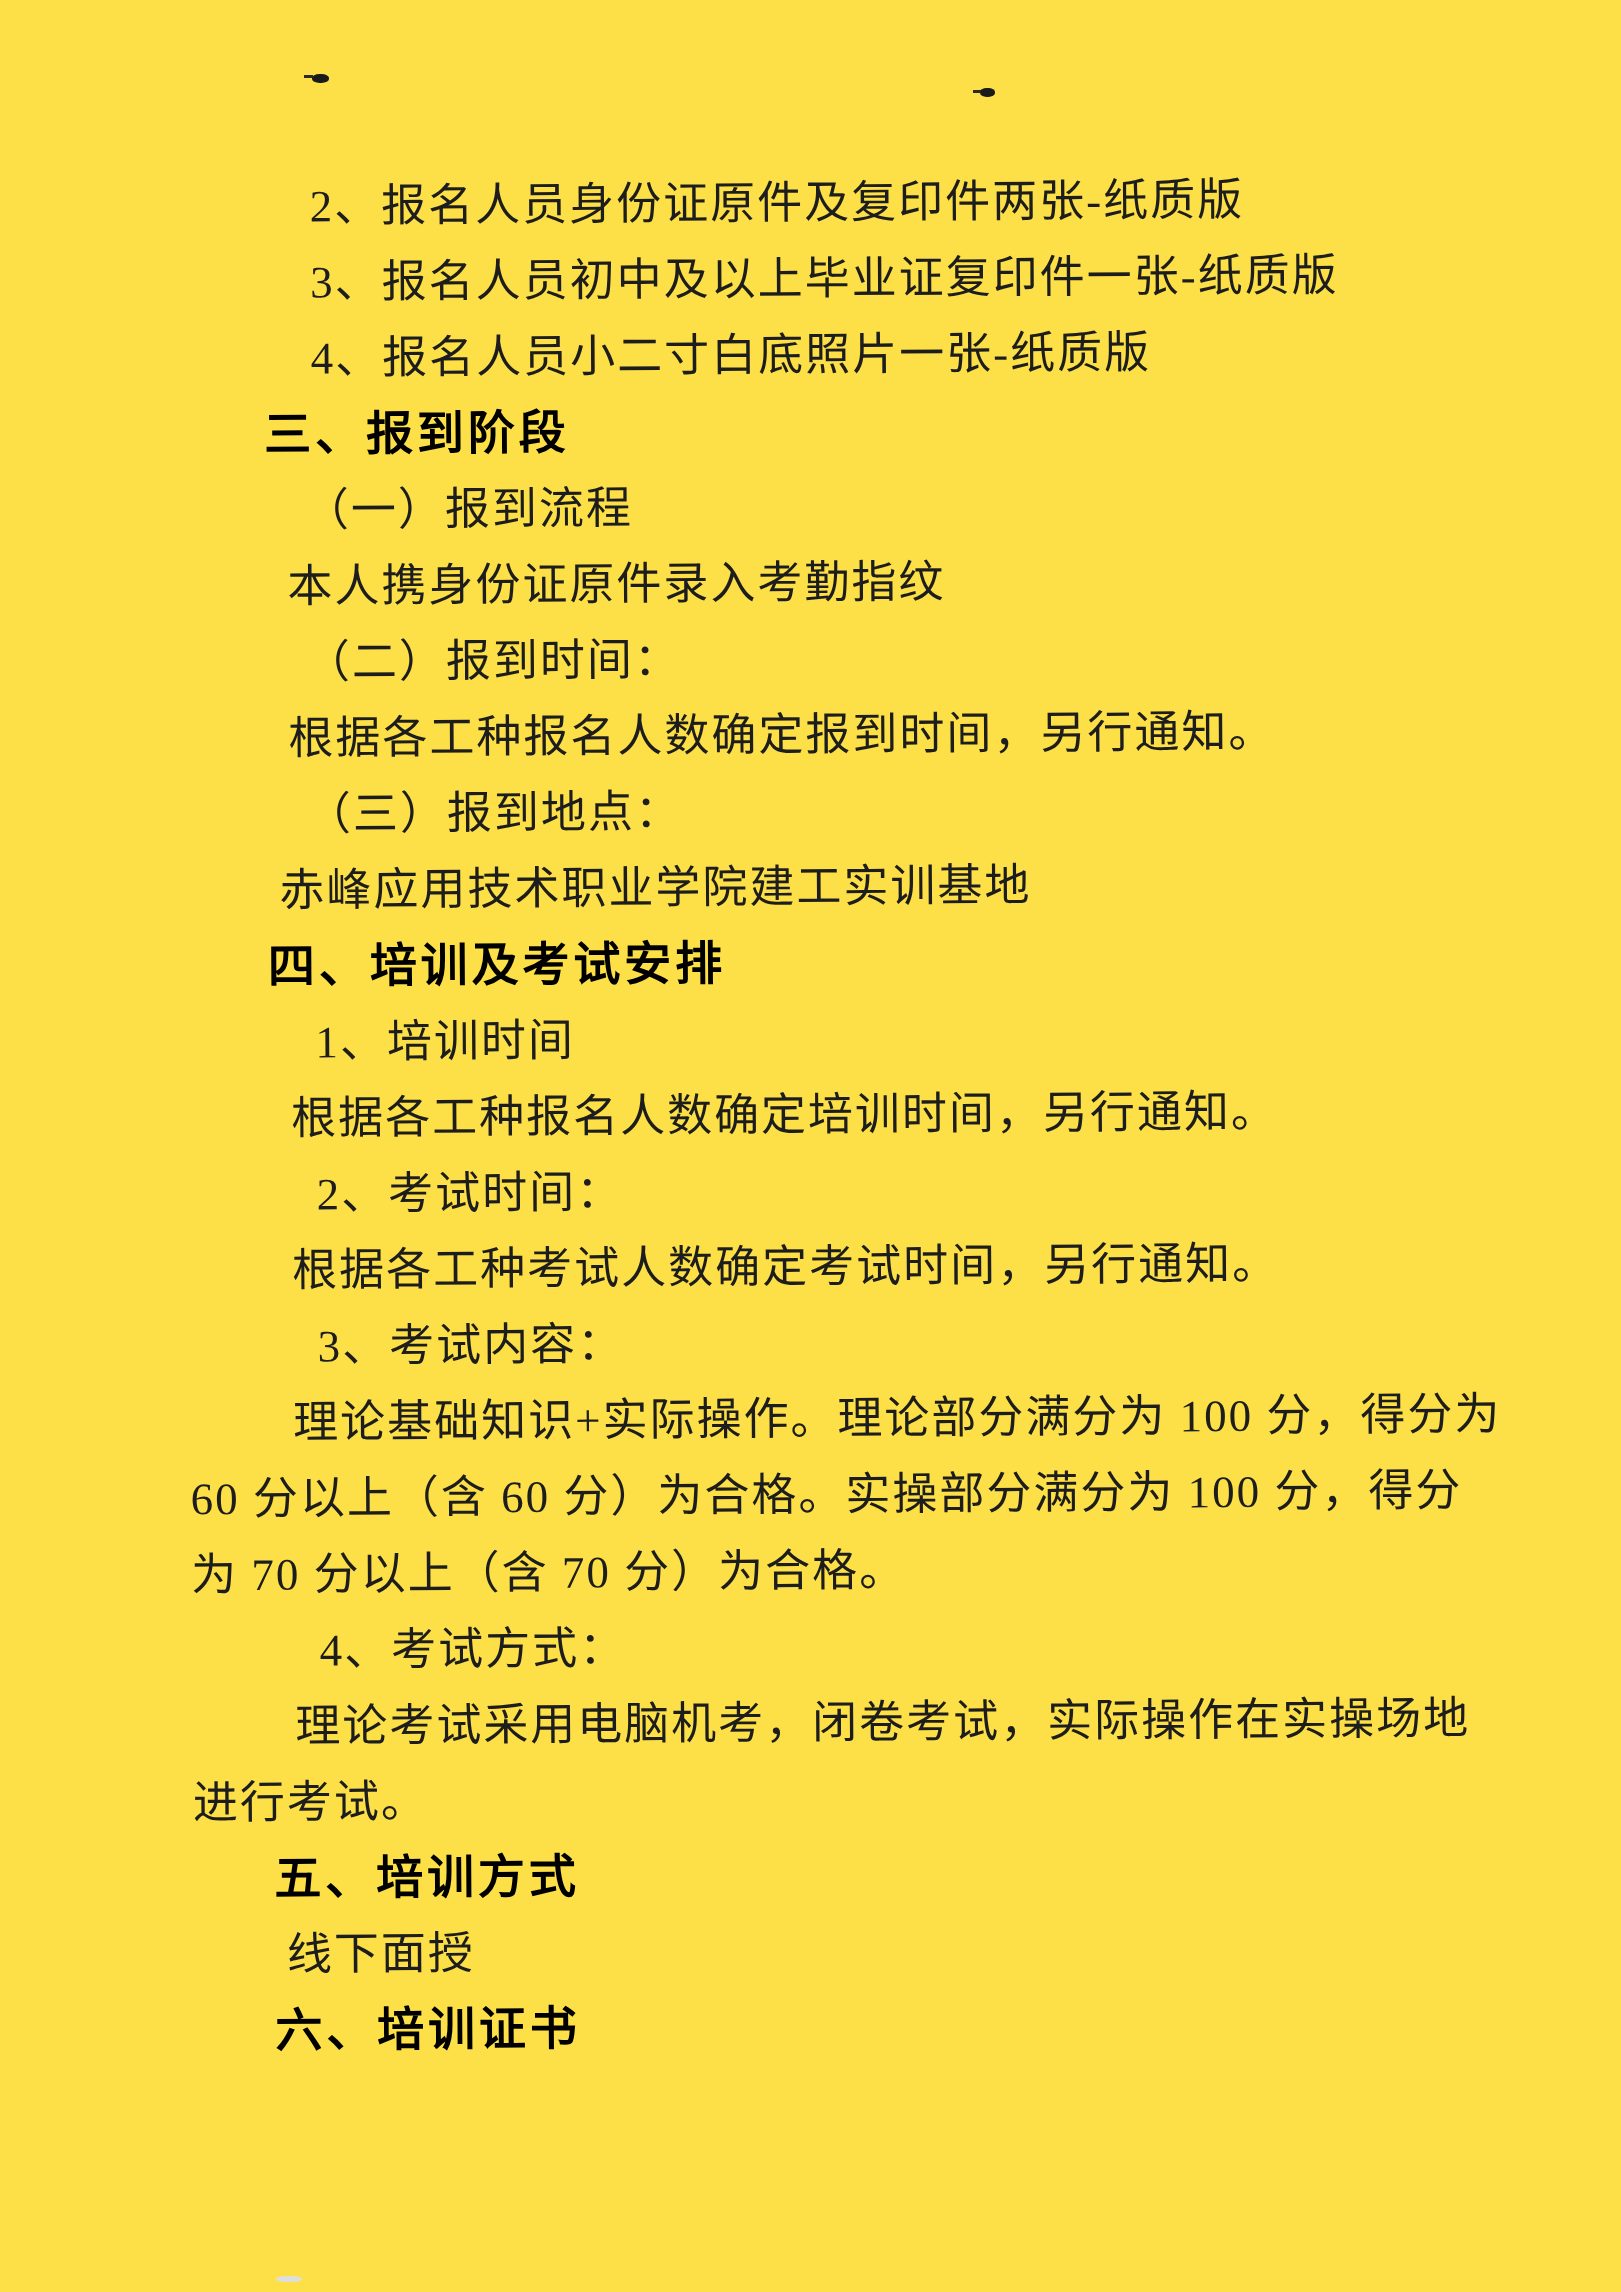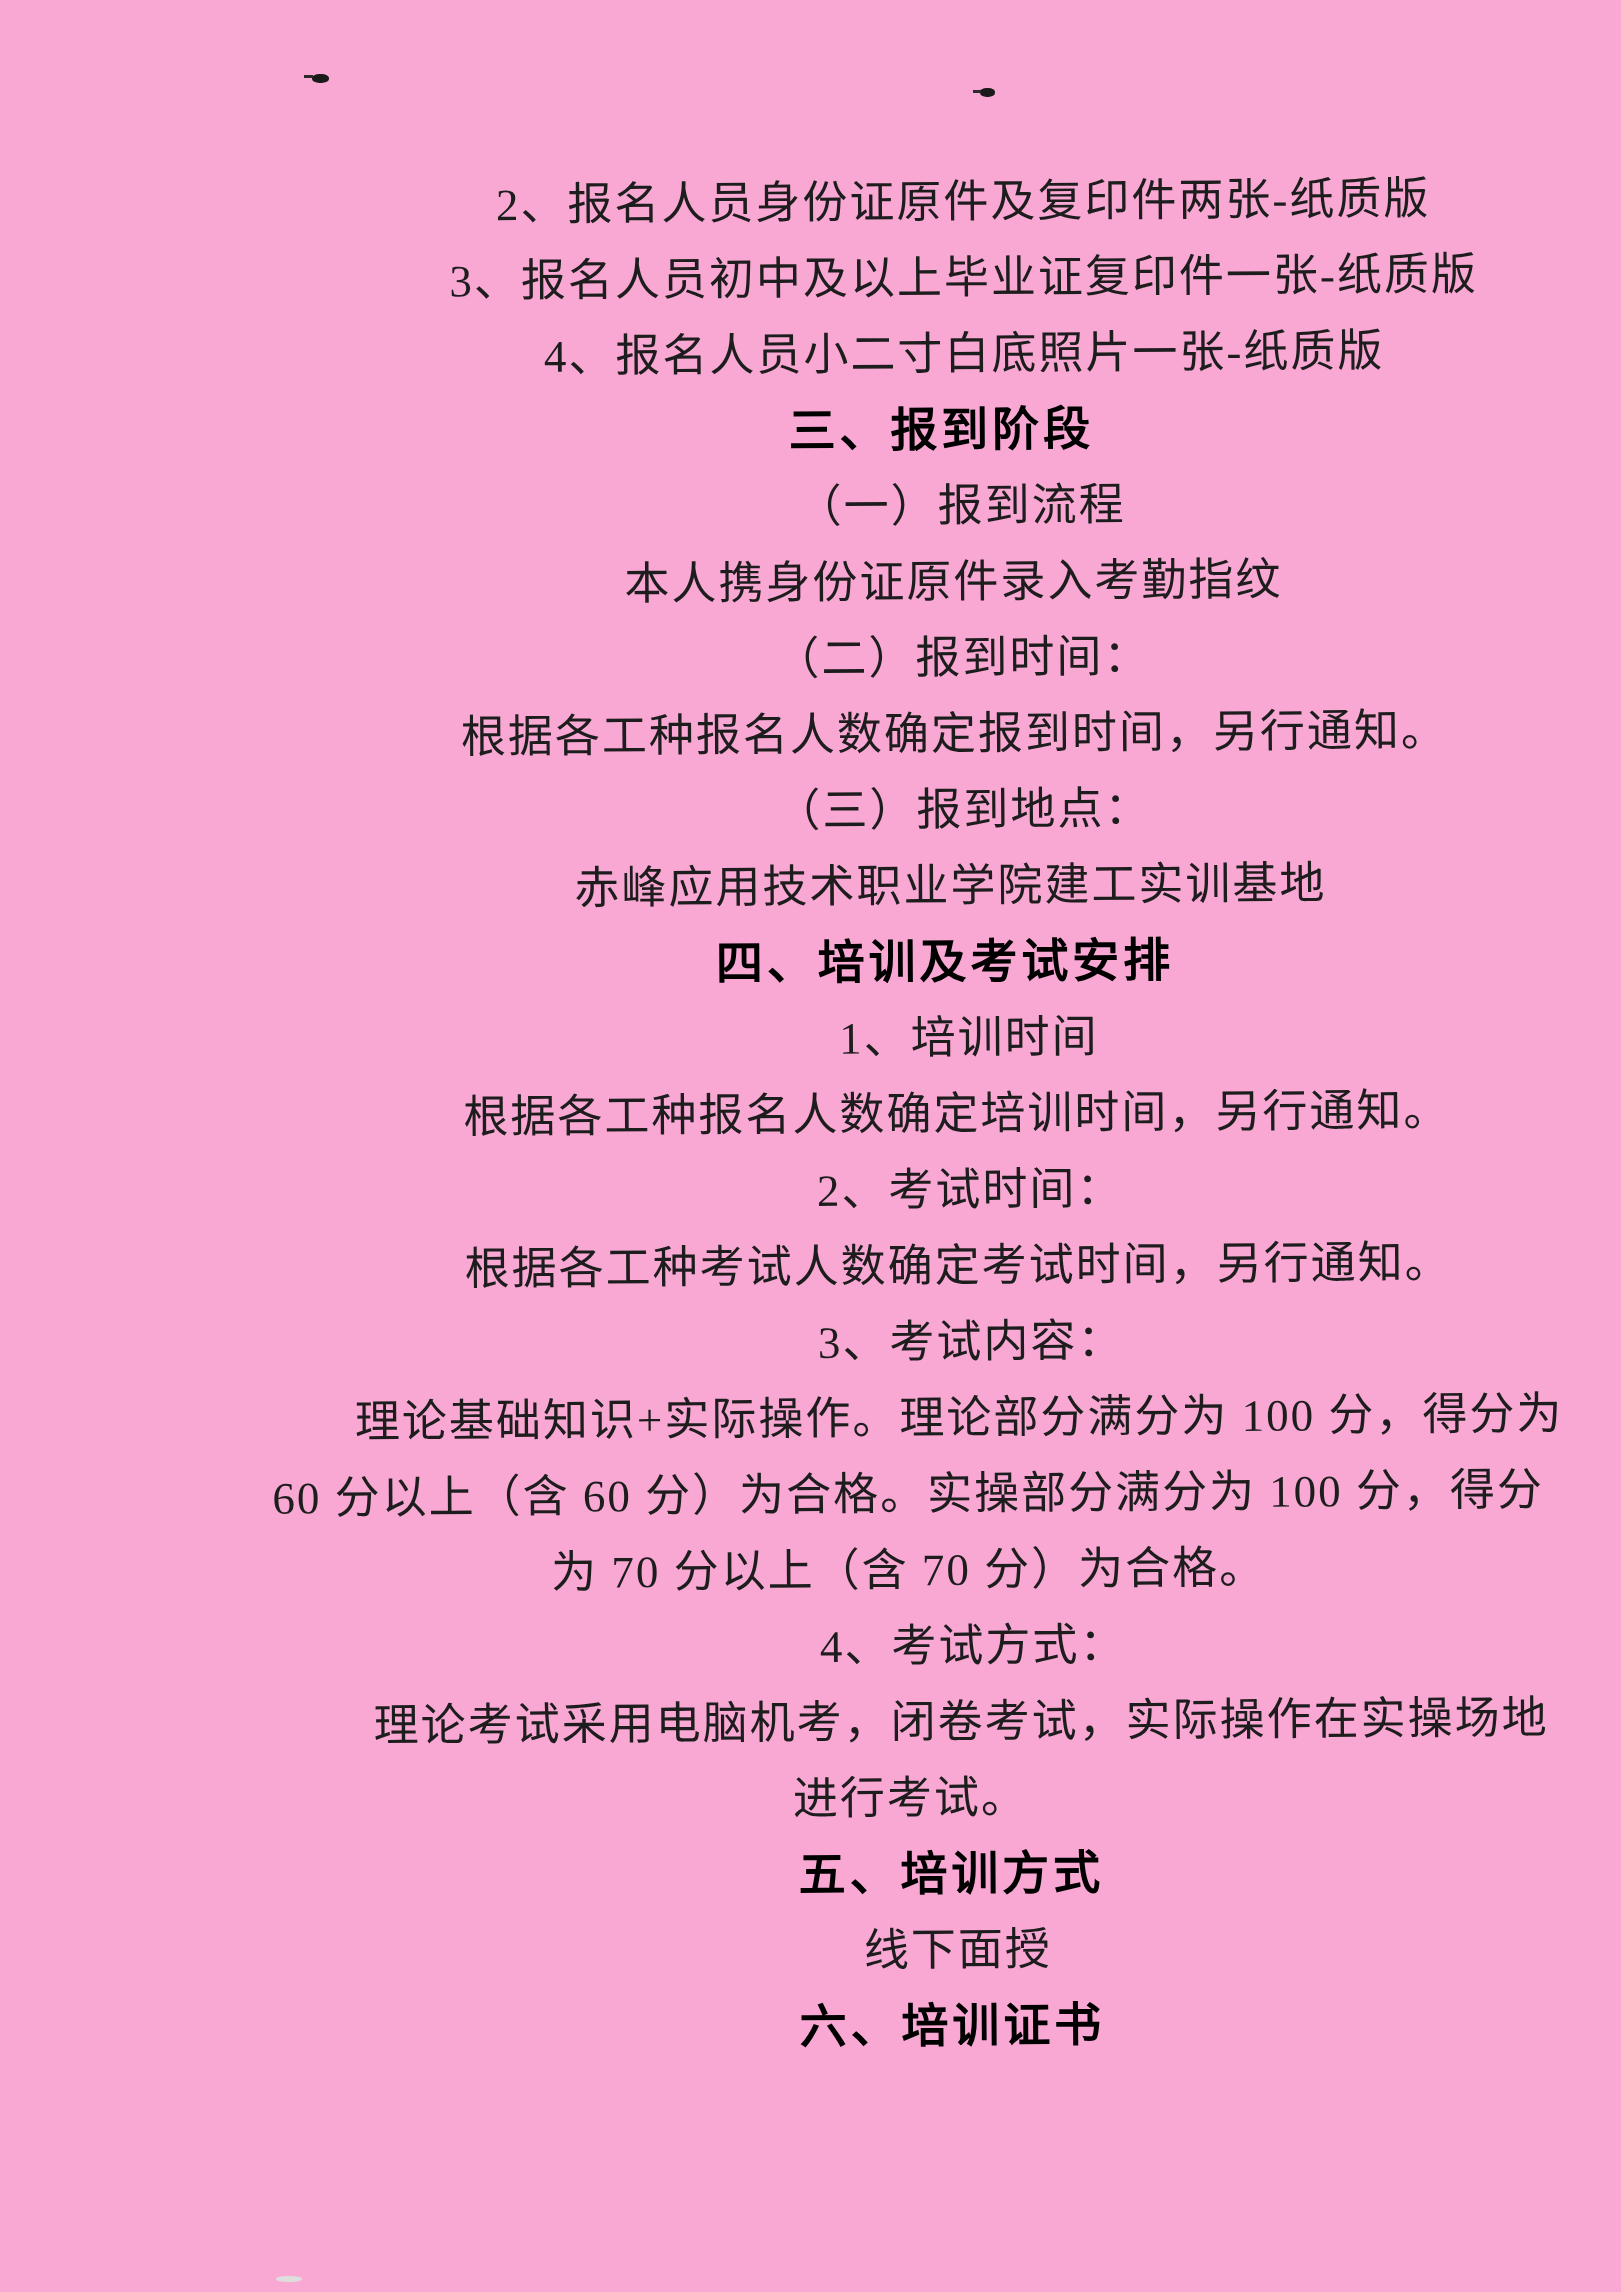--- a/index.html
+++ b/index.html
@@ -10,22 +10,21 @@
   body {
     width: 1621px;
     height: 2293px;
     position: relative;
     overflow: hidden;
     font-family: "Liberation Serif", "DejaVu Serif", serif;
   }
   .page {
     position: absolute;
     inset: 0;
-    background: #f9a8d4;
-    text-align: center;
+    background: #fde047;
   }
   .doc {
     position: absolute;
     top: 0;
     left: 0;
     width: 1621px;
     padding: 165px 0 0 147px;
     box-sizing: border-box;
     transform: rotate(-0.4deg);
     transform-origin: 50% 40%;

